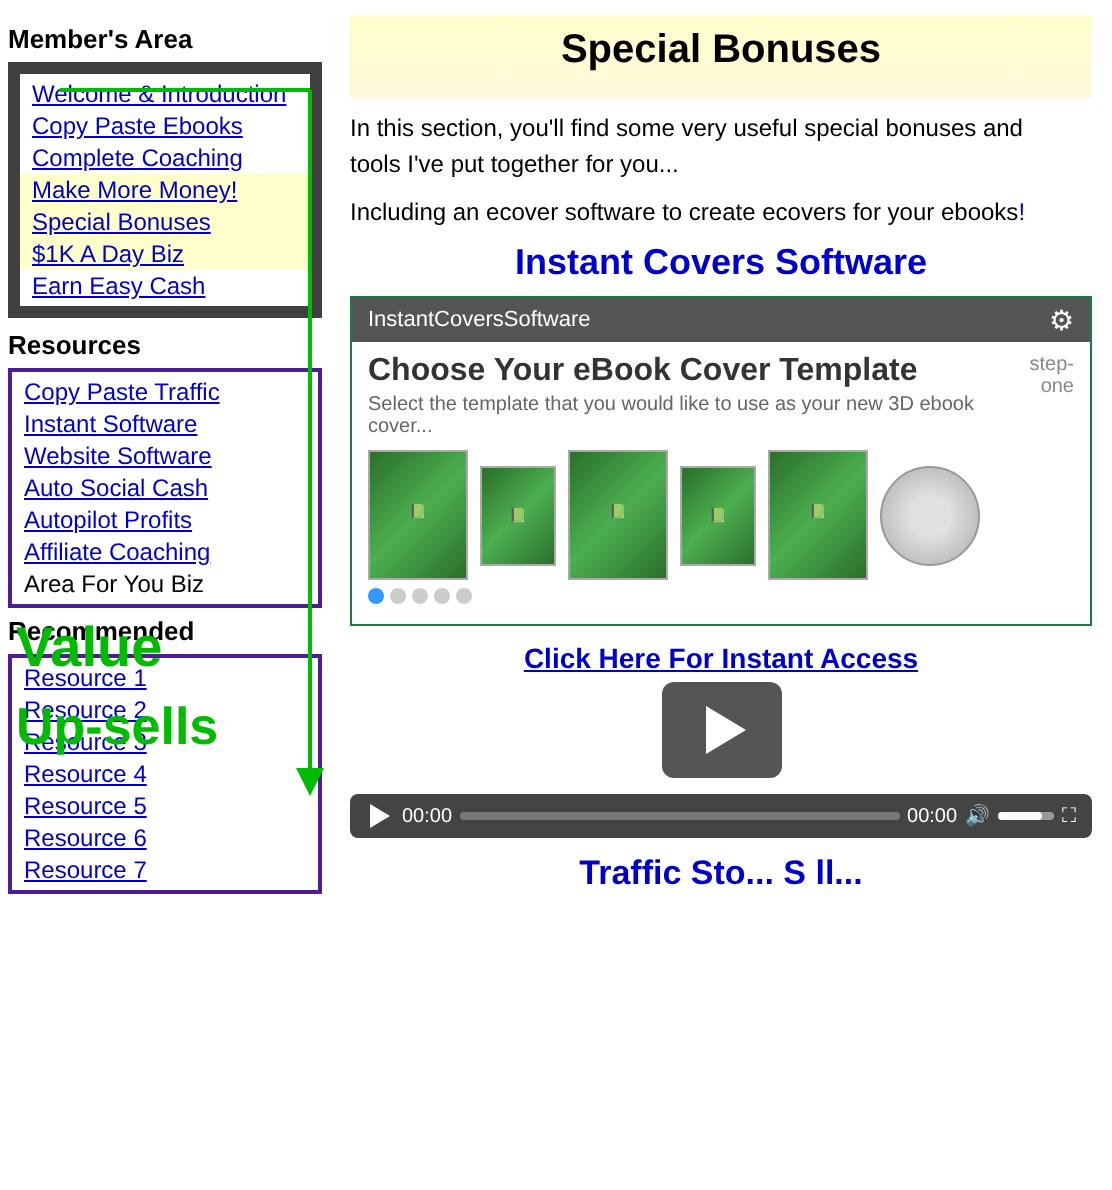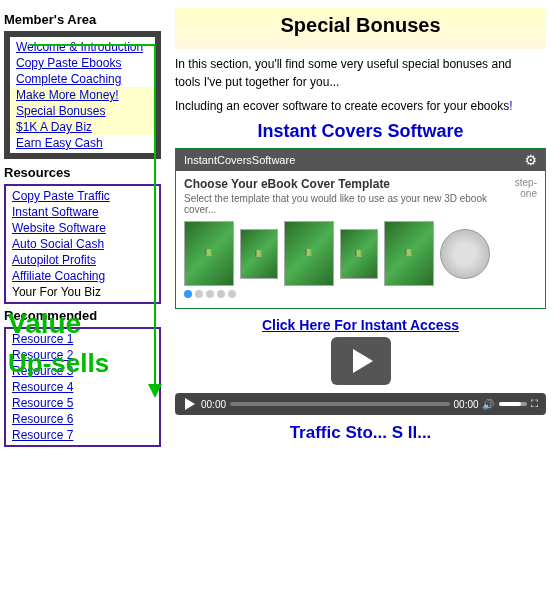--- a/index.html
+++ b/index.html
@@ -109,21 +109,21 @@
       justify-content: space-between;
     }
     .software-box-header .gear {
       font-size: 14px;
     }
     .software-box-body {
       padding: 6px 8px;
       background: #fff;
     }
     .software-box-subtitle {
-      font-size: 12px;
+      font-size: 16px;
       font-weight: bold;
       color: #333;
       margin-bottom: 2px;
     }
     .software-box-desc {
       font-size: 10px;
       color: #666;
       margin-bottom: 6px;
     }
     .ebook-covers-row {
@@ -307,21 +307,21 @@
 
     <div class="sidebar-section-title">Resources</div>
 
     <div class="sidebar-resources-group">
       <a class="sidebar-link">Copy Paste Traffic</a>
       <a class="sidebar-link">Instant Software</a>
       <a class="sidebar-link">Website Software</a>
       <a class="sidebar-link">Auto Social Cash</a>
       <a class="sidebar-link">Autopilot Profits</a>
       <a class="sidebar-link">Affiliate Coaching</a>
-      <span class="sidebar-plain">Your For You Biz</span>
+      <span class="sidebar-plain">Area For You Biz</span>
     </div>
 
     <div class="sidebar-section-title recommended-section">Recommended</div>
 
     <div class="sidebar-resources-group">
       <a class="sidebar-link">Resource 1</a>
       <a class="sidebar-link">Resource 2</a>
       <a class="sidebar-link">Resource 3</a>
       <a class="sidebar-link">Resource 4</a>
       <a class="sidebar-link">Resource 5</a>

